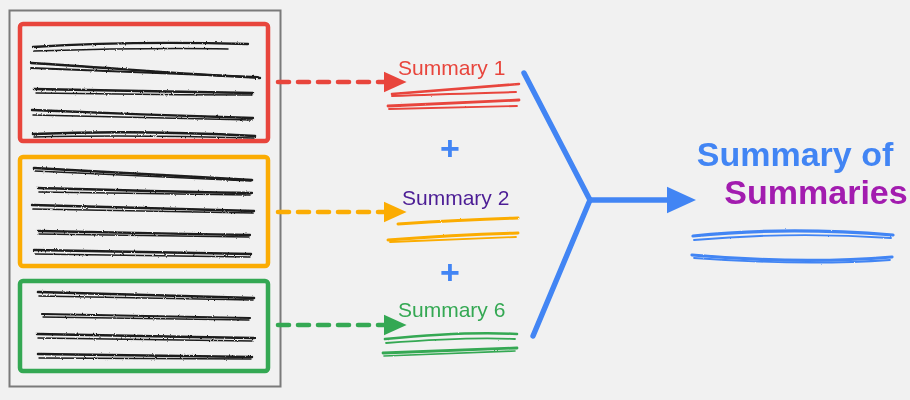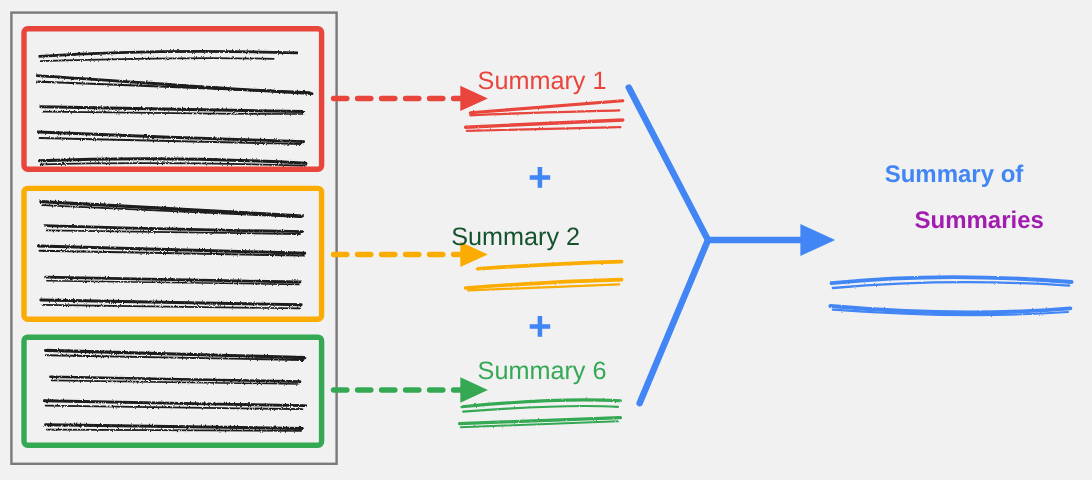--- a/index.html
+++ b/index.html
@@ -13,21 +13,21 @@
   #canvas{position:absolute;left:0;top:0;width:910px;height:400px;}
   .lbl{
     position:absolute;
     font-family:"Liberation Sans", sans-serif;
     font-weight:400;
     white-space:nowrap;
     user-select:none;
   }
   .sum-lbl{font-size:21px;}
   .final-lbl{
-    font-size:20px;font-weight:700;text-align:center;
+    font-size:34px;font-weight:700;text-align:center;
     line-height:1.22;
   }
 </style>
 </head>
 <body>
 
 <div id="stage">
   <svg id="canvas" viewBox="0 0 910 400">
     <defs>
       <filter id="rough" x="-5%" y="-40%" width="110%" height="180%">
@@ -141,21 +141,21 @@
     <g filter="url(#roughSoft)">
       <path d="M693,236 C 760,229 830,230 893,235" stroke="#4285F4" stroke-width="3.2" fill="none" stroke-linecap="round"></path>
       <path d="M694,240 C 762,234 832,234 891,238" stroke="#4285F4" stroke-width="1.9" fill="none" stroke-linecap="round"></path>
       <path d="M692,255 C 760,261 832,262 892,257" stroke="#4285F4" stroke-width="3.2" fill="none" stroke-linecap="round"></path>
       <path d="M694,258 C 762,263 832,264 890,260" stroke="#4285F4" stroke-width="1.8" fill="none" stroke-linecap="round"></path>
     </g>
   </svg>
 
   <div class="lbl sum-lbl" style="left:398px;top:56px;color:#E8453C;">Summary 1</div>
 
-  <div class="lbl sum-lbl" style="left:376px;top:186px;color:#14532d;">Summary 2</div>
+  <div class="lbl sum-lbl" style="left:402px;top:186px;color:#4c1d95;">Summary 2</div>
 
   <div class="lbl sum-lbl" style="left:398px;top:298px;color:#34A853;">Summary 6</div>
 
   <div class="lbl" style="left:440px;top:129px;color:#4285F4;font-size:34px;font-weight:700;">+</div>
 
   <div class="lbl" style="left:440px;top:253px;color:#4285F4;font-size:34px;font-weight:700;">+</div>
 
   <div class="lbl final-lbl" style="left:695px;top:134px;width:200px;color:#4285F4;">Summary of</div>
 
   <div class="lbl final-lbl" style="left:716px;top:172px;width:200px;color:#a21caf;">Summaries</div>

